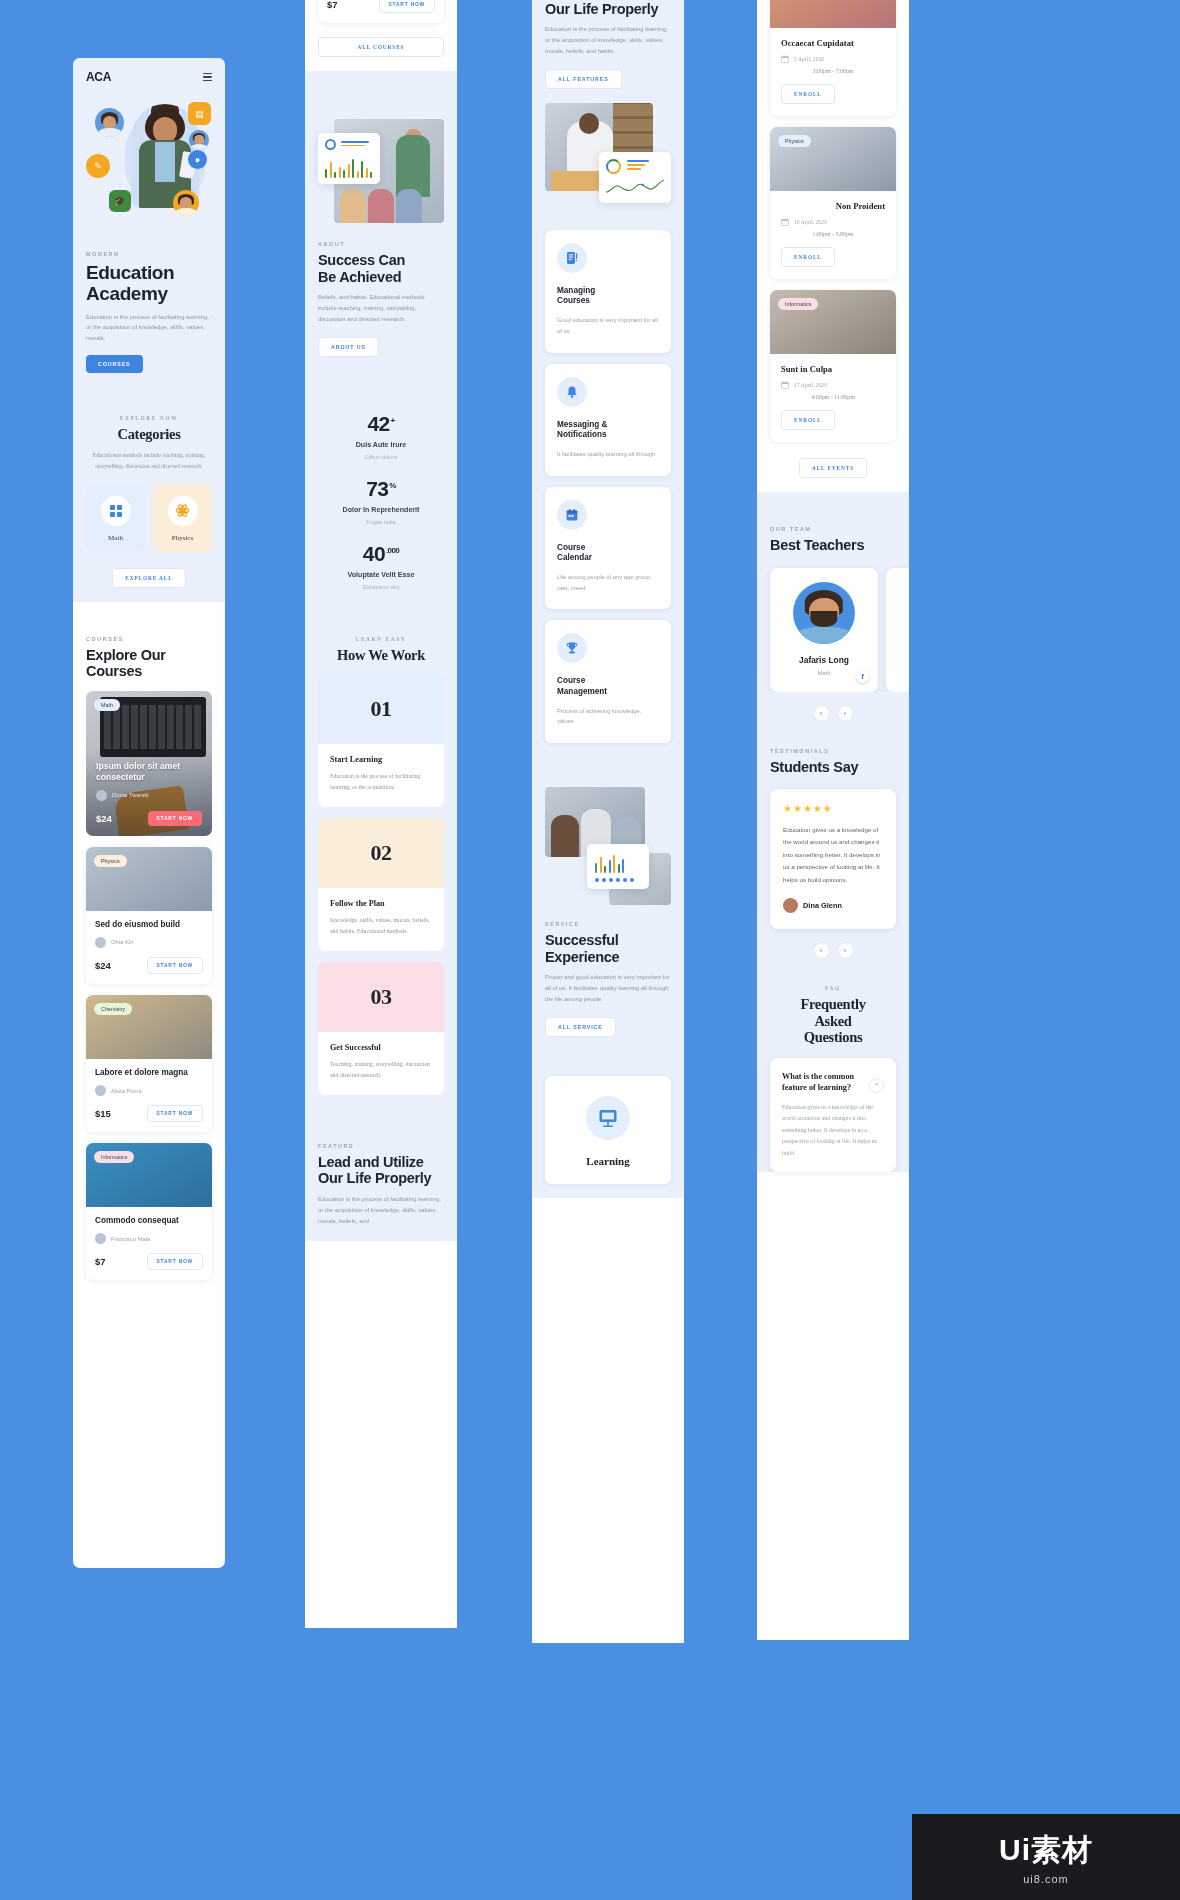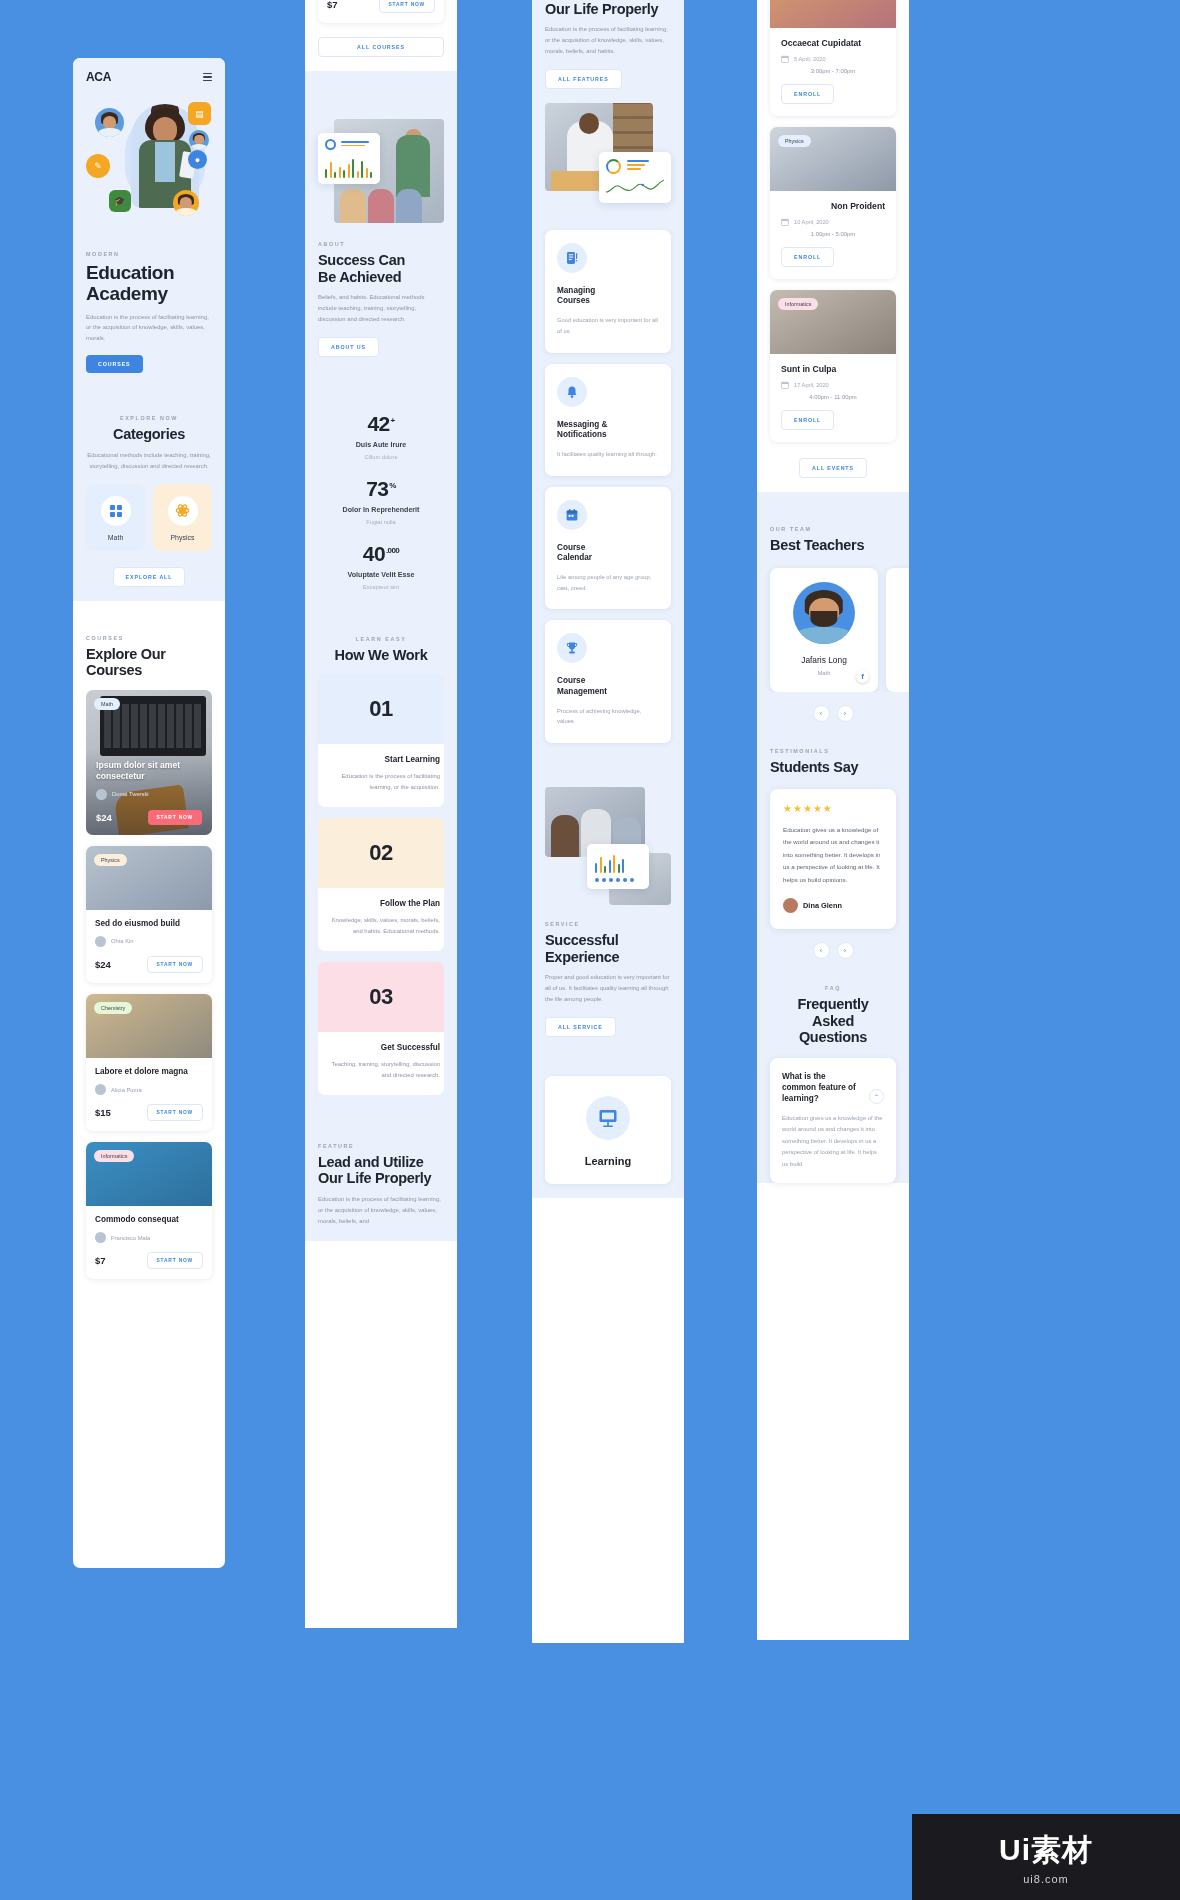--- a/index.html
+++ b/index.html
@@ -29,21 +29,21 @@
   .sec { padding:14px 13px; }
   .bg-white { background:#fff; }
   .bg-light { background:#eaf1fd; }
   .eyebrow {
     font-size:5.4px; letter-spacing:1.6px; color:#9aa3b0;
     text-transform:uppercase; font-weight:600; margin-bottom:5px;
   }
   .h1 { font-size:19px; font-weight:700; line-height:1.12; letter-spacing:-.4px; color:#20242c; }
   .h2 { font-size:14.5px; font-weight:700; line-height:1.14; letter-spacing:-.3px; color:#20242c; }
   .body-txt { font-size:5.9px; line-height:1.85; color:#8d95a3; margin-top:7px; }
-  .center { text-align:center; }
+  .center { text-align:center;font-family:Liberation Serif, serif; }
 
   .btn {
     display:inline-block; font-size:5.3px; font-weight:700; letter-spacing:.9px;
     padding:6px 12px; border-radius:4px; text-transform:uppercase;
   }
   .btn-primary { background:#3d85e0; color:#fff; }
   .btn-ghost { background:#fff; color:#3d85e0; border:1px solid #dde7f7; }
   .btn-pink { background:#fb6b77; color:#fff; }
 
   
@@ -165,21 +165,21 @@
   .stat .n { font-size:21px; font-weight:800; letter-spacing:-.6px; color:#20242c; }
   .stat .n sup { font-size:8px; font-weight:700; vertical-align:super; margin-left:1px; }
   .stat .l { font-size:7.1px; font-weight:600; color:#3b4250; margin-top:5px; }
   .stat .s { font-size:5.7px; color:#a8b0bc; margin-top:5px; }
 
   .step { border-radius:7px; overflow:hidden; margin-top:11px; }
   .step .num { text-align:center; font-size:22px; font-weight:800; padding:22px 0; letter-spacing:-.5px; color:#20242c; }
   .step.b .num { background:#e4eefc; }
   .step.o .num { background:#fbeedb; }
   .step.p .num { background:#fcdfe6; }
-  .step .bd { background:#fff; padding:11px 4px 14px; text-align:right; }
+  .step .bd { background:#fff; padding:11px 12px 14px; text-align:left; }
   .step .bt { font-size:8.2px; font-weight:700; color:#20242c; }
 
   
   .feat-art { position:relative; height:100px; margin:0 13px; }
   .feat-art .main { position:absolute; left:0; top:0; width:108px; height:88px;
      background:linear-gradient(145deg,#cbd3dc,#9ba6b3); border-radius:4px; overflow:hidden; }
   .feat-art .shelf { position:absolute; right:0; top:0; width:40px; height:88px;
      background:repeating-linear-gradient(0deg,#9a7a55 0 12px,#7d6244 12px 15px); opacity:.95; }
   .feat-art .man { position:absolute; left:22px; top:18px; width:46px; height:70px; background:#f0f1f3; border-radius:16px 16px 0 0; }
   .feat-art .manh { position:absolute; left:34px; top:10px; width:20px; height:21px; border-radius:50%; background:#6a4a33; }
@@ -231,21 +231,21 @@
   .ev-time { font-size:5.9px; color:#8d95a3; margin-top:5px; text-align:center; }
 
   .t-card { background:#fff; border-radius:8px; padding:14px 12px 16px; text-align:center;
      box-shadow:0 1px 6px rgba(40,60,90,.11); }
   .t-ava { width:62px; height:62px; border-radius:50%; background:#4a90e2; margin:0 auto 11px;
      position:relative; overflow:hidden; }
   .t-ava .hair { position:absolute; left:50%; top:14%; transform:translateX(-50%); width:62%; height:40%; background:#3a2b20; border-radius:50% 50% 18% 18%; }
   .t-ava .face { position:absolute; left:50%; top:26%; transform:translateX(-50%); width:48%; height:44%; background:#d49a70; border-radius:46%; }
   .t-ava .beard { position:absolute; left:50%; top:48%; transform:translateX(-50%); width:44%; height:26%; background:#3a2b20; border-radius:0 0 50% 50%; }
   .t-ava .body { position:absolute; left:50%; bottom:0; transform:translateX(-50%); width:86%; height:26%; background:#7ab3d8; border-radius:40% 40% 0 0; }
-  .t-name { font-size:8.4px; font-weight:400; color:#20242c; }
+  .t-name { font-size:8.4px; font-weight:700; color:#20242c; }
   .t-sub { font-size:5.9px; color:#9aa3b0; margin-top:5px; }
   .fb { position:absolute; right:9px; bottom:9px; width:13px; height:13px; border-radius:50%;
      background:#fff; color:#3d85e0; font-size:8px; font-weight:700; display:flex;
      align-items:center; justify-content:center; box-shadow:0 1px 3px rgba(0,0,0,.18);}
   .arrows { display:flex; gap:7px; justify-content:center; margin-top:13px; }
   .arr { width:17px; height:17px; border-radius:50%; background:#fff; border:1px solid #dde7f7;
      display:flex; align-items:center; justify-content:center; color:#3d85e0; font-size:7px; }
   .stars { color:#f7c02e; font-size:10px; letter-spacing:1px; }
   .faq {
     background:#fff; border-radius:8px; padding:13px 12px; margin-top:12px;

